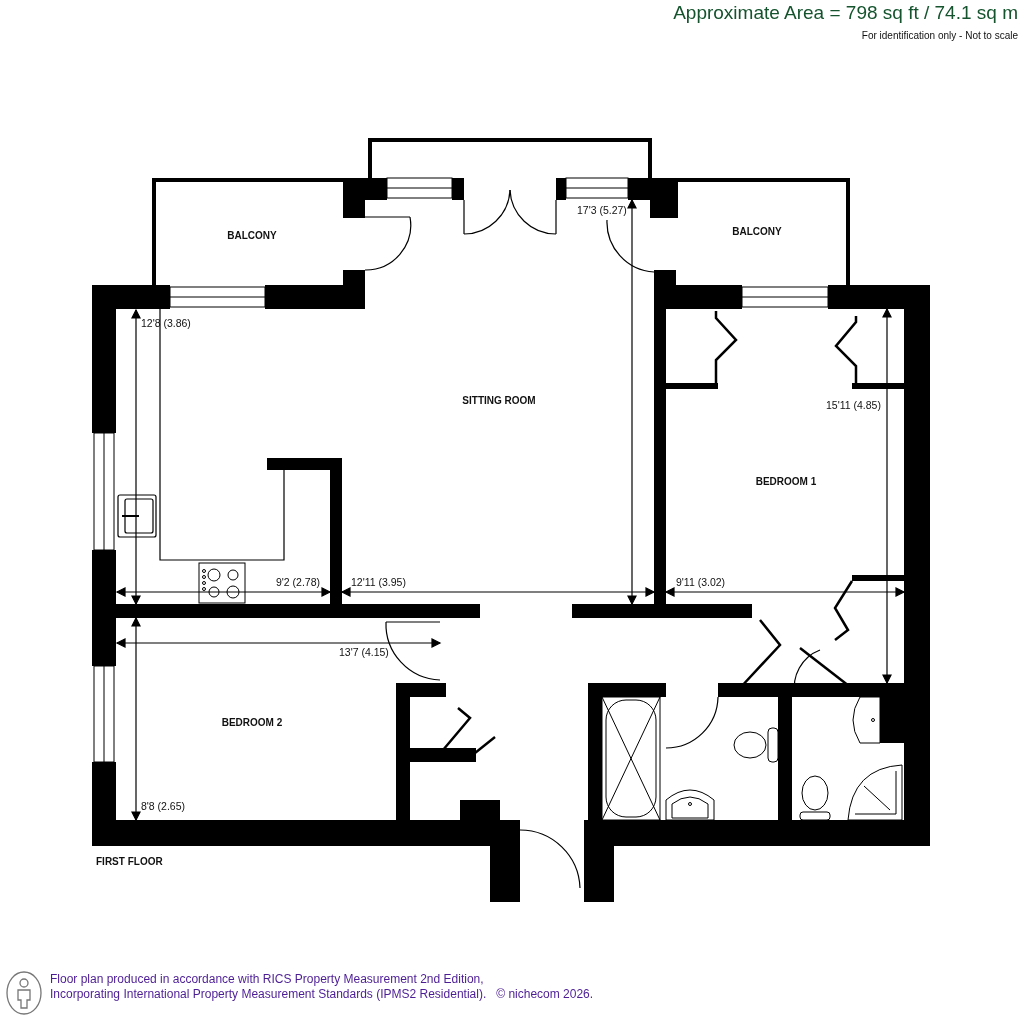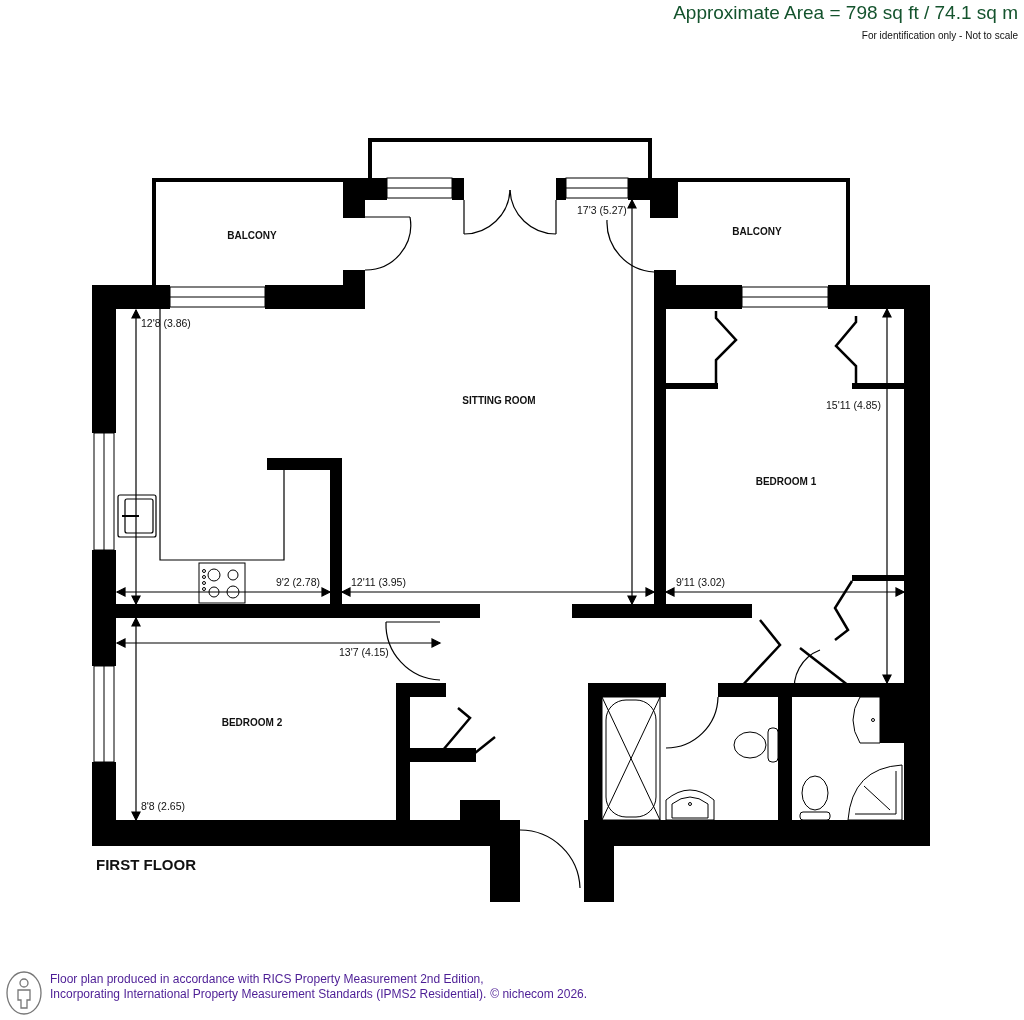--- a/index.html
+++ b/index.html
@@ -2,23 +2,23 @@
 <html><head>
 <meta charset="utf-8">
 <style>
   html, body { margin:0; padding:0; background:#ffffff; }
   body { width:1024px; height:1020px; position:relative; overflow:hidden; font-family:"Liberation Sans", sans-serif; color:#111; }
   .hdr-area { position:absolute; right:6px; top:2px; font-size:19px; color:#14532d; white-space:nowrap; }
   .hdr-note { position:absolute; right:6px; top:30px; font-size:10px; color:#111; white-space:nowrap;margin-left:47px; }
   svg.plan { position:absolute; left:0; top:0; }
   .room-label { font-family:"Liberation Sans", sans-serif; font-weight:bold; font-size:10px; fill:#111; }
   .dim { font-family:"Liberation Sans", sans-serif; font-size:10.5px; fill:#111; }
-  .floor-label { position:absolute; left:96px; top:856px; font-weight:bold; font-size:15px; color:#111; }
+  .floor-label { position:absolute; left:96px; top:856px; font-weight:bold; font-size:10px; color:#111; }
   .footer { position:absolute; left:50px; top:972px; font-size:12px; line-height:15px; color:#4c1d95; }
-  .footer .brand { margin-left:4px; }
+  .footer .brand { margin-left:10px; }
   .footer-icon { position:absolute; left:4px; top:970px; width:40px; height:46px; }
 </style>
 </head>
 <body>
 
 <div class="hdr-area">Approximate Area = 798 sq ft / 74.1 sq m</div>
 <div class="hdr-note">For identification only - Not to scale</div>
 
 <svg class="plan" width="1024" height="1020" viewBox="0 0 1024 1020" xmlns="http://www.w3.org/2000/svg">
 

